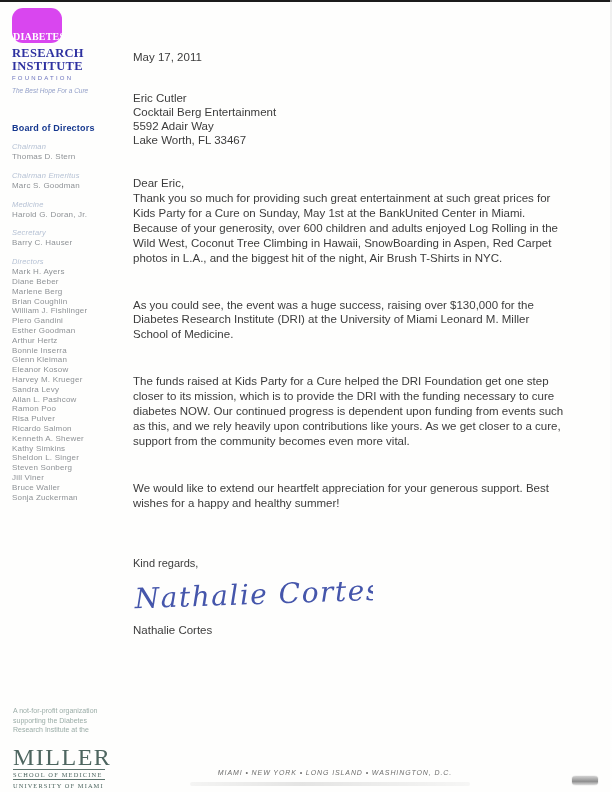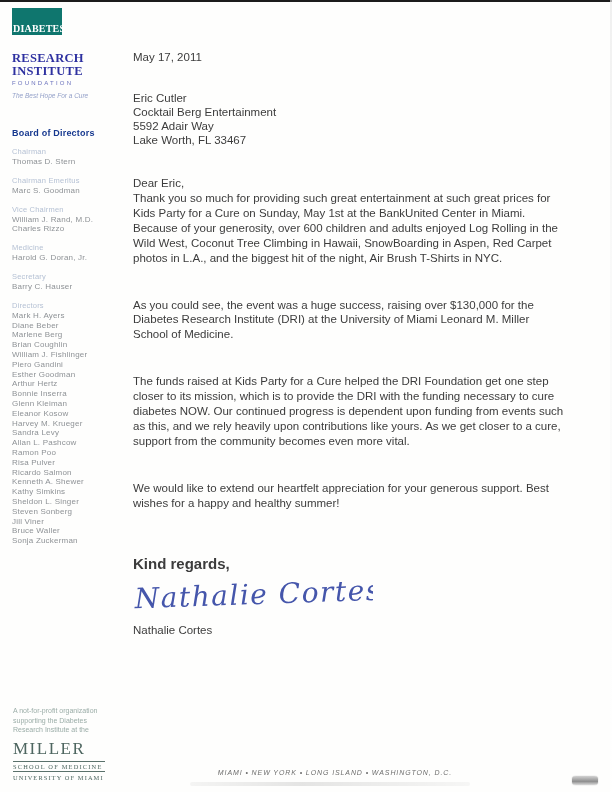--- a/index.html
+++ b/index.html
@@ -7,63 +7,63 @@
   .page {
     position:relative; width:612px; height:792px; margin:0 auto;
     background:#fefefd; overflow:hidden;
     font-family:"Liberation Sans", sans-serif;
   }
   .scan-top-edge { position:absolute; top:0; left:0; right:0; height:2px; background:#1c1c1c; }
   .scan-right-edge { position:absolute; top:0; right:0; bottom:0; width:2px; background:linear-gradient(180deg,#eaeaea, #f6f6f6 30%, #fff); opacity:.7; }
 
   
   .sidebar { position:absolute; left:12px; top:8px; width:114px; }
-  .logo-square { position:relative; width:50px; height:27px; background:#0f766e; }
+  .logo-square { position:relative; width:50px; height:35px; background:#d946ef;border-radius:11px; }
   .logo-diabetes {
     position:absolute; left:1px; bottom:1px; white-space:nowrap;
     color:#ffffff; font-family:"Liberation Serif", serif; font-weight:bold;
     font-size:10px; letter-spacing:.2px;
   }
   .logo-research, .logo-institute {
     font-family:"Liberation Serif", serif; font-weight:bold; color:#2e31a0;
     font-size:12.5px; line-height:12.5px; letter-spacing:.3px; white-space:nowrap;
   }
-  .logo-research { margin-top:17px; }
+  .logo-research { margin-top:4px; }
   .logo-foundation { font-size:6px; letter-spacing:2.2px; color:#6a71bd; margin-top:3px; white-space:nowrap; }
   .logo-tagline { font-size:6.5px; font-style:italic; color:#94a1c9; margin-top:6px; white-space:nowrap; }
 
   .board-title { margin-top:29px; color:#16388f; font-weight:bold; font-size:9px; letter-spacing:.2px; }
   .group { margin-top:9px; }
-  .role { font-size:7.5px; color:#b5c1d4; line-height:10px; letter-spacing:.2px; }
+  .role { font-size:7.5px; color:#b5c1d4; line-height:10px; letter-spacing:.2px;font-style:italic; }
   .name { font-size:8px; color:#8e9296; line-height:9.8px; letter-spacing:.2px; }
 
   .affiliation { position:absolute; left:13px; top:706px; width:112px; }
   .affil-line { font-size:7px; color:#9bada8; line-height:9.5px; }
   .miller {
-    font-family:"Liberation Serif", serif; font-size:17px; line-height:22px;
-    color:#4e6660; letter-spacing:1.5px; margin-top:3px;
+    font-family:"Liberation Serif", serif; font-size:24px; line-height:22px;
+    color:#4e6660; letter-spacing:1.5px; margin-top:11px;
   }
   .affil-sub1 {
     width:92px; font-family:"Liberation Serif", serif; font-size:6.4px; letter-spacing:1.2px;
     color:#4e6660; border-top:1px solid #5a716b; border-bottom:1px solid #5a716b;
     padding:1px 0; margin-top:1px;
   }
   .affil-sub2 {
     width:92px; font-family:"Liberation Serif", serif; font-size:6.4px; letter-spacing:1.1px;
     color:#4e6660; padding-top:2px;
   }
 
   
   .letter { position:absolute; left:133px; top:50px; width:432px; color:#3c3c3c; }
   .date { font-size:11.5px; line-height:15px; }
   .recipient { margin-top:26px; font-size:11.5px; line-height:14px; }
   .salutation { margin-top:29px; font-size:11.5px; line-height:15px; }
   .paragraphs p { font-size:11.5px; line-height:14.9px; }
   .paragraphs p + p { margin-top:32px; }
-  .closing { margin-top:45px; font-size:15px; line-height:15px;font-weight:bold; }
+  .closing { margin-top:45px; font-size:11px; line-height:15px; }
   .signature-wrap { margin-top:4px; height:50px; }
   .signed-name { font-size:11.5px; line-height:15px; margin-top:-2px; }
 
   
   .cities {
     position:absolute; top:769px; left:176px; width:318px; text-align:center;
     font-size:7px; letter-spacing:.9px; color:#6e6e6e; font-style:italic; white-space:nowrap;
   }
   .footer-streak {
     position:absolute; top:782px; left:190px; width:280px; height:4px; border-radius:2px;
@@ -95,25 +95,20 @@
 
     <div class="board-title">Board of Directors</div>
     <div id="board-groups">
         <div class="group">
           <div class="role">Chairman</div>
           <div class="name">Thomas D. Stern</div>
         </div>
         <div class="group">
           <div class="role">Chairman Emeritus</div>
           <div class="name">Marc S. Goodman</div>
-        </div>
-        <div class="group">
-          <div class="role">Vice Chairmen</div>
-          <div class="name">William J. Rand, M.D.</div>
-          <div class="name">Charles Rizzo</div>
         </div>
         <div class="group">
           <div class="role">Medicine</div>
           <div class="name">Harold G. Doran, Jr.</div>
         </div>
         <div class="group">
           <div class="role">Secretary</div>
           <div class="name">Barry C. Hauser</div>
         </div>
         <div class="group">

